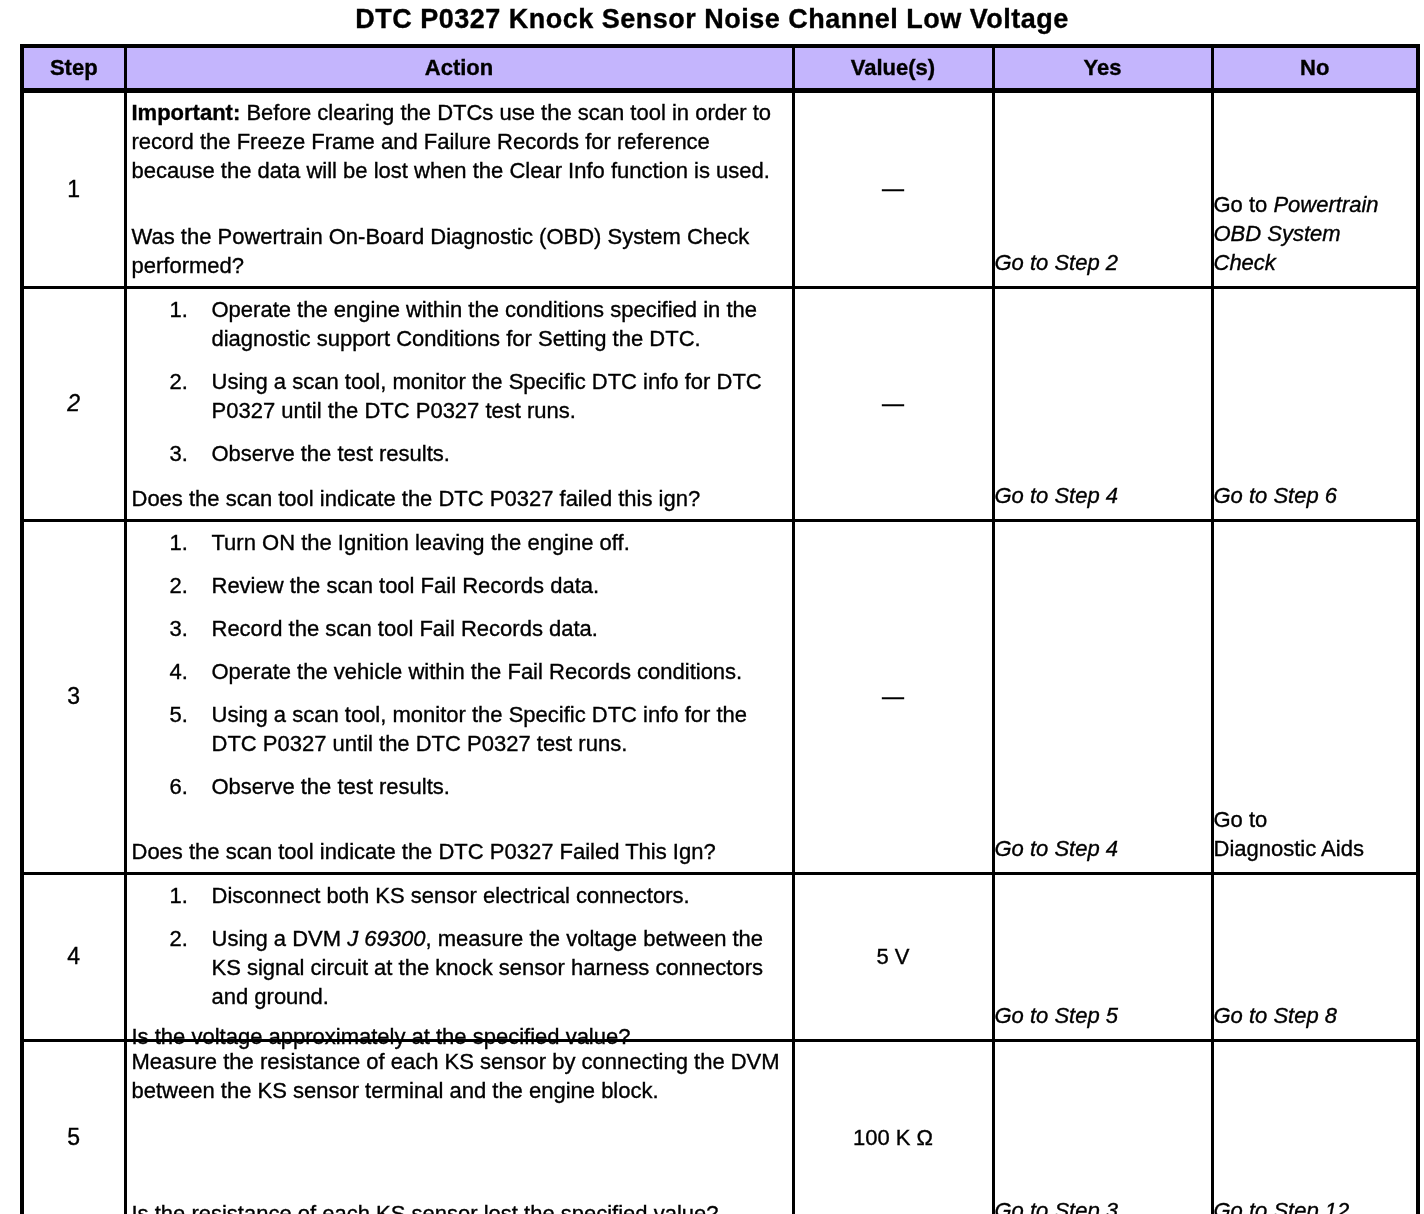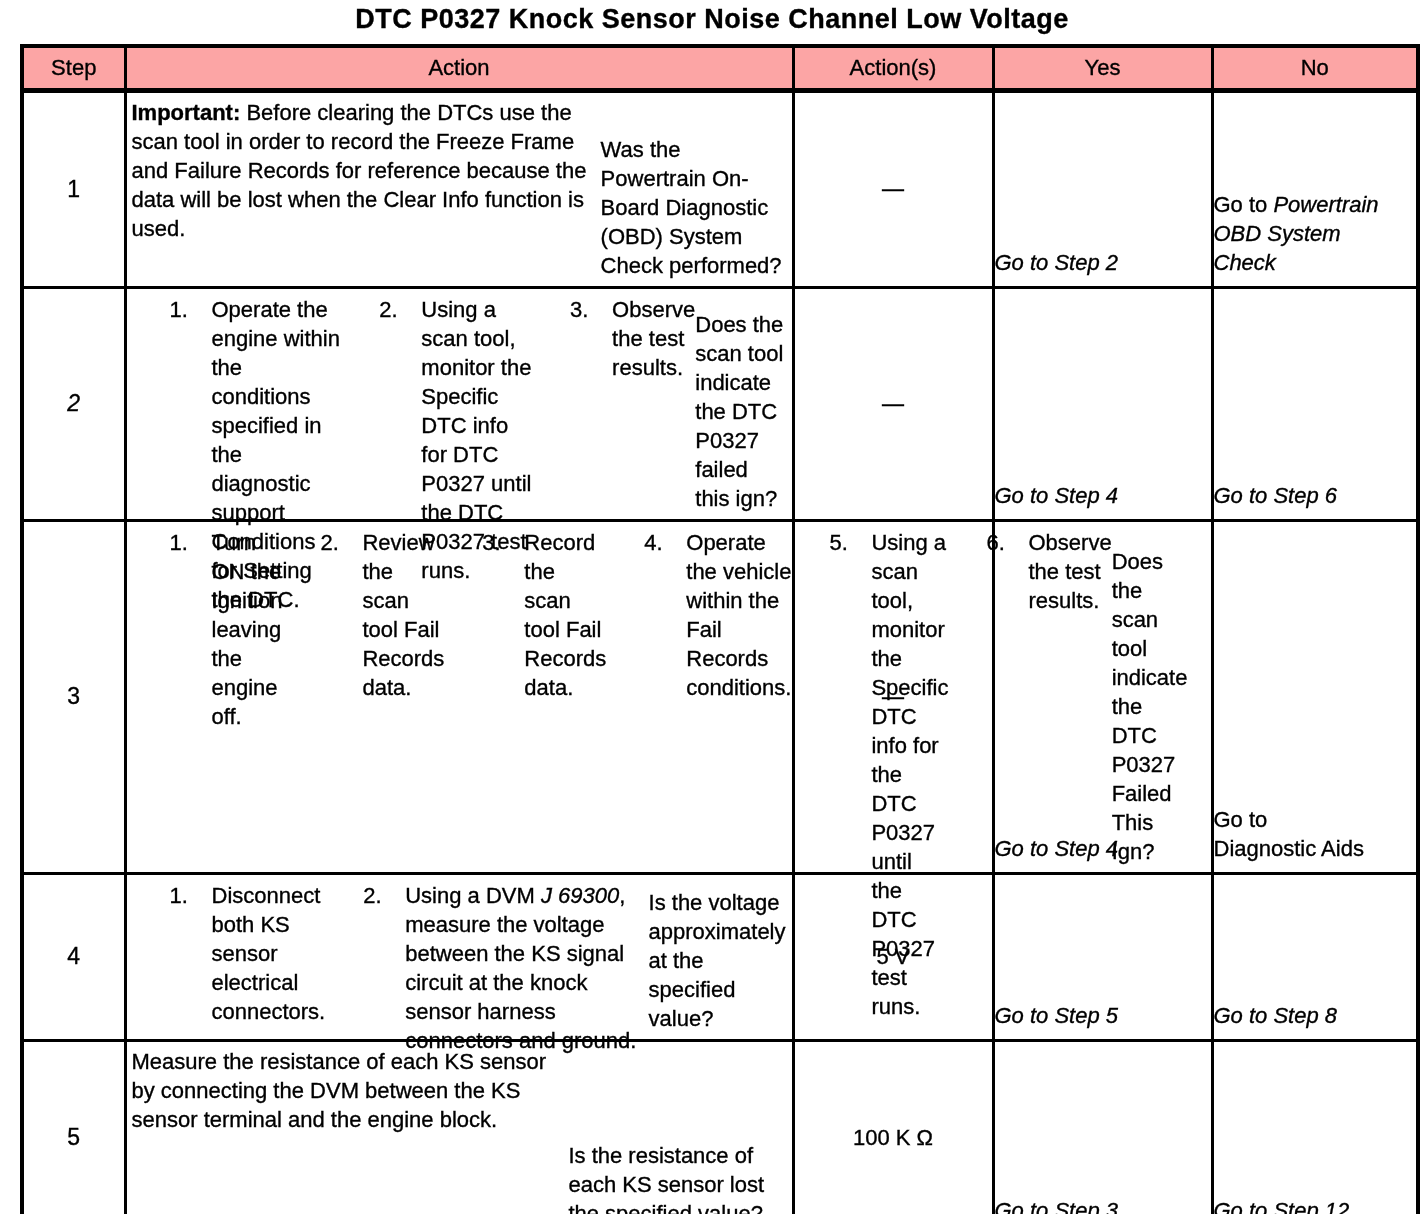--- a/index.html
+++ b/index.html
@@ -36,46 +36,46 @@
   col.c-step  { width: 103px; }
   col.c-action{ width: 668px; }
   col.c-value { width: 200px; }
   col.c-yes   { width: 219px; }
   col.c-no    { width: 206px; }
 
   thead th {
     border: 3px solid #000;
     border-bottom: 5px solid #000;
     font-size: 22px;
-    font-weight: normal;
+    font-weight: bold;
     text-align: center;
     height: 44px;
     padding: 2px 4px;
-    background: #fca5a5;
+    background: #c4b5fd;
   }
   tbody td {
     border: 3px solid #000;
     padding: 0;
     background: #fff;
     font-size: 22px;
     vertical-align: top;
   }
   td.step-cell   { text-align: center; vertical-align: middle; font-size: 23px; }
   td.value-cell  { text-align: center; vertical-align: middle; font-size: 22px; }
   td.yes-cell, td.no-cell {
     vertical-align: bottom;
     padding-bottom: 8px;
   }
   .goto { font-size: 22px; white-space: pre-line; line-height: 1.32; }
   .it { font-style: italic; }
   .b  { font-weight: bold; }
 
   .action-fill {
     display: flex;
-    flex-direction: row;
+    flex-direction: column;
     padding: 3px 6px 4px 5px;
     line-height: 1.32;
   }
   
   .rh-0 { height: 193px; }
   .rh-1 { height: 230px; }
   .rh-2 { height: 350px; }
   .rh-3 { height: 164px; }
   .rh-4 { height: 192px; }
 
@@ -100,21 +100,21 @@
       <col class="c-step">
         <col class="c-action">
         <col class="c-value">
         <col class="c-yes">
         <col class="c-no">
     </colgroup>
     <thead>
       <tr id="header-row">
           <th>Step</th>
           <th>Action</th>
-          <th>Action(s)</th>
+          <th>Value(s)</th>
           <th>Yes</th>
           <th>No</th>
         </tr>
     </thead>
     <tbody id="table-body">
         <tr>
           <td class="step-cell"><span>1</span></td>
           <td class="action-cell">
             <div class="action-fill rh-0">
               <div class="para"><span class="b">Important:</span><span> Before clearing the DTCs use the scan tool in order to record the Freeze Frame and Failure Records for reference because the data will be lost when the Clear Info function is used.</span></div>

